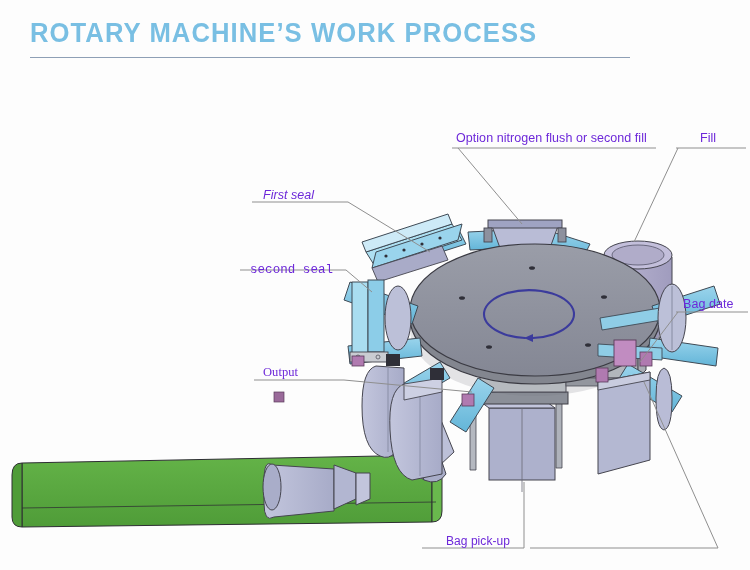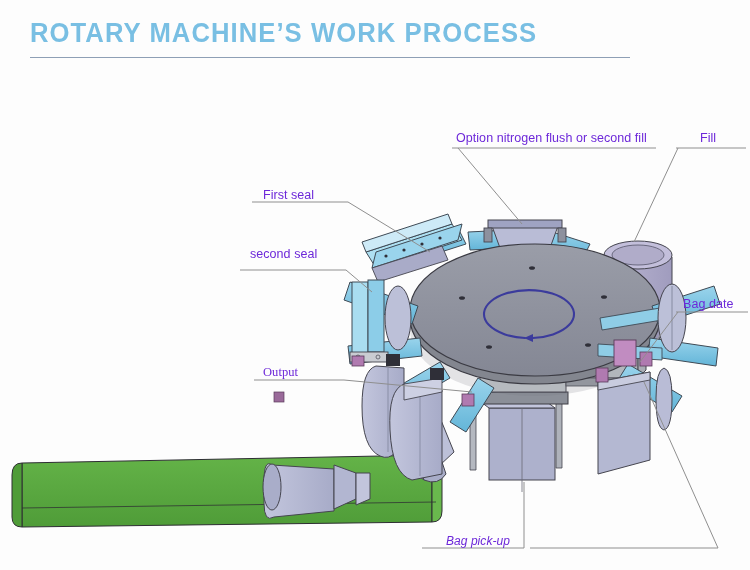--- a/index.html
+++ b/index.html
@@ -290,24 +290,24 @@
         <path d="M530 548 L718 548"></path>
         <path d="M718 548 L644 382"></path>
       </g>
     </svg>
   </div>
 
   <div class="callout" style="left:456px; top:131px;">Option nitrogen flush or second fill</div>
 
   <div class="callout" style="left:700px; top:131px;">Fill</div>
 
-  <div class="callout" style="left:263px; top:188px;">First seal</div>
-
-  <div class="callout" style="left:250px; top:247px;">second seal</div>
+  <div class="callout" style="left:263px; top:188px;font-style:italic;">First seal</div>
+
+  <div class="callout" style="left:250px; top:263px;font-family:Liberation Mono, monospace;">second seal</div>
 
   <div class="callout" style="left:683px; top:297px;">Bag date</div>
 
   <div class="callout" style="left:263px; top:365px;font-family:Liberation Serif, serif;">Output</div>
 
-  <div class="callout small" style="left:446px; top:534px;font-style:italic;">Bag pick-up</div>
+  <div class="callout small" style="left:446px; top:534px;">Bag pick-up</div>
 
 
 </div>
 
 </body></html>

